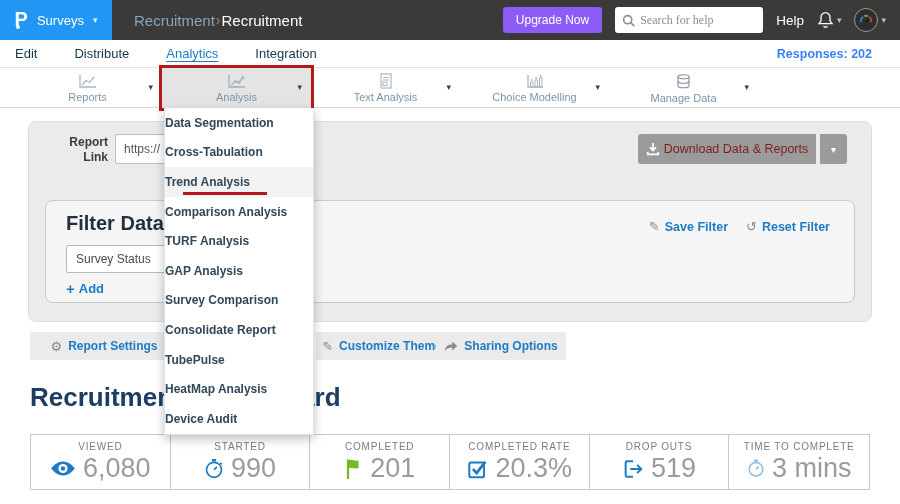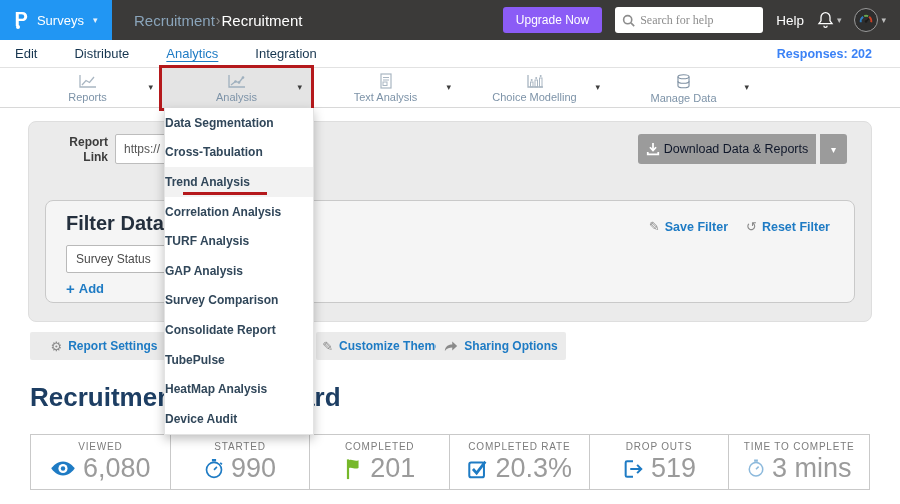--- a/index.html
+++ b/index.html
@@ -38,21 +38,21 @@
   .tool-cell{position:relative;width:149px;height:40px;display:flex;flex-direction:column;align-items:center;justify-content:center;gap:2px;cursor:pointer}
   .tool-cell .tlabel{font-size:11px;color:#7d93a8}
   .tool-caret{position:absolute;right:9px;top:14px;font-size:9px;color:#3d3d3d}
   .tool-cell.hl{background:#e4e4e4;box-shadow:0 0 0 3px #b5191c;z-index:10}
   .ticon{display:block}
 
   
   .gray-panel{position:absolute;left:28px;top:121px;width:844px;height:201px;background:#ebebeb;border:1px solid #dedede;border-radius:8px}
   .rl-label{position:absolute;left:58px;top:135px;width:50px;text-align:right;font-size:12px;font-weight:bold;color:#3c3c3c;line-height:15px}
   .rl-input{position:absolute;left:115px;top:134px;width:190px;height:30px;border:1px solid #bdbdbd;border-radius:2px;background:#fff;padding:0 8px;font-size:12px;color:#555;font-family:"Liberation Sans",sans-serif}
-  .dl-btn{position:absolute;left:638px;top:134px;width:178px;height:30px;background:#9b9b9b;border:none;border-radius:3px 0 0 3px;color:#0f172a;font-size:12.5px;display:flex;align-items:center;justify-content:center;gap:4px;cursor:pointer;font-family:"Liberation Sans",sans-serif}
+  .dl-btn{position:absolute;left:638px;top:134px;width:178px;height:30px;background:#9b9b9b;border:none;border-radius:3px 0 0 3px;color:#7f1d1d;font-size:12.5px;display:flex;align-items:center;justify-content:center;gap:4px;cursor:pointer;font-family:"Liberation Sans",sans-serif}
   .dl-caret-btn{position:absolute;left:818px;top:134px;width:29px;height:30px;background:#9b9b9b;border:none;border-radius:0 3px 3px 0;border-left:2px solid #ebebeb;color:#fff;font-size:10px;cursor:pointer}
 
   
   .filter-panel{position:absolute;left:45px;top:200px;width:810px;height:103px;background:#f5f5f5;border:1px solid #c9c9c9;border-radius:8px}
   .filter-title{position:absolute;left:20px;top:11px;font-size:20px;font-weight:bold;color:#25303e}
   .filter-links{position:absolute;right:24px;top:18px;display:flex;gap:18px;align-items:center}
   .flink{display:flex;align-items:center;gap:5px;font-size:12.5px;font-weight:bold;color:#1e7bc4;cursor:pointer}
   .flink .ficon{color:#8a8a8a;font-size:13px;font-weight:normal}
   .status-select{position:absolute;left:20px;top:44px;width:240px;height:28px;background:#fff;border:1px solid #b9b9b9;border-radius:2px;font-size:12px;color:#4a4a4a;display:flex;align-items:center;padding:0 9px;cursor:pointer}
   .add-link{position:absolute;left:20px;top:79px;display:flex;align-items:center;gap:4px;color:#1e7bc4;font-size:13px;font-weight:bold;cursor:pointer}
@@ -314,21 +314,21 @@
   </div>
 </div>
 
 <div class="menu">
   <div class="menu-item">Data Segmentation</div>
   <div class="menu-item">Cross-Tabulation</div>
   <div class="menu-item hl">
     <span>Trend Analysis</span>
     <span class="redline"></span>
   </div>
-  <div class="menu-item">Correlation Analysis</div>
+  <div class="menu-item">Comparison Analysis</div>
   <div class="menu-item">TURF Analysis</div>
   <div class="menu-item">GAP Analysis</div>
   <div class="menu-item">Survey Comparison</div>
   <div class="menu-item">Consolidate Report</div>
   <div class="menu-item">TubePulse</div>
   <div class="menu-item">HeatMap Analysis</div>
   <div class="menu-item">Device Audit</div>
 </div>
 
 </body></html>

